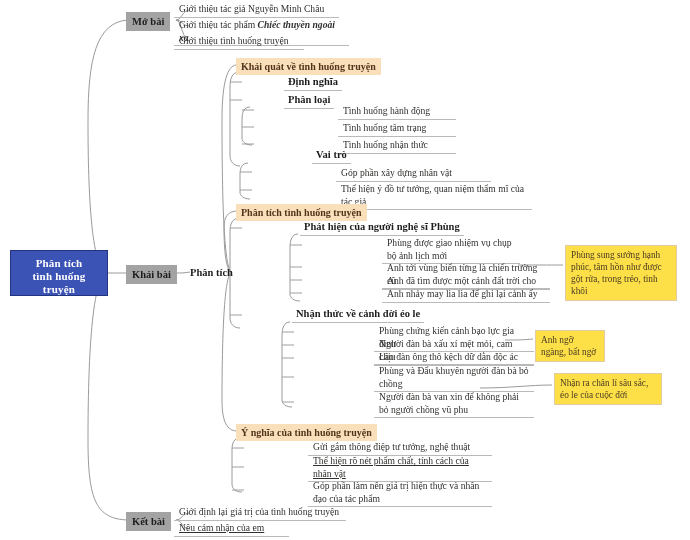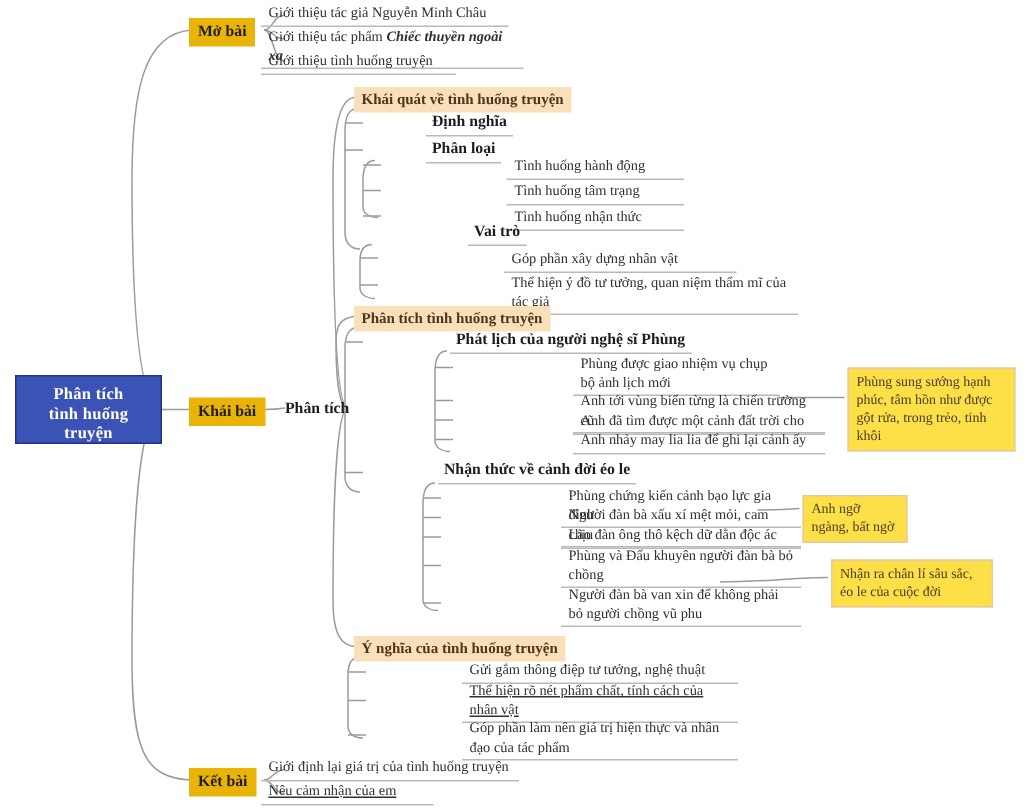--- a/index.html
+++ b/index.html
@@ -24,21 +24,21 @@
     font-weight:bold;
     font-size:11px;
     line-height:13px;
     text-align:center;
     padding:6px 4px;
     letter-spacing:.2px;
   }
 
   
   .pill{
-    background:#eab308;
+    background:#a3a3a3;
     color:#1d1d1d;
     font-weight:bold;
     font-size:10.5px;
     line-height:13px;
     text-align:left;
     padding:3px 6px;
     white-space:nowrap;
   }
 
   
@@ -187,21 +187,21 @@
   <div class="node leaf" style="left:338px;top:121px;width:118px;">Tình huống tâm trạng</div>
   <div class="node leaf" style="left:338px;top:138px;width:118px;">Tình huống nhận thức</div>
 
   <div class="node subhead" style="left:312px;top:148px;">Vai trò</div>
 
   <div class="node leaf" style="left:336px;top:166px;width:155px;">Góp phần xây dựng nhân vật</div>
   <div class="node leaf" style="left:336px;top:182px;width:196px;">Thể hiện ý đồ tư tưởng, quan niệm thẩm mĩ của tác giả</div>
 
   <div class="node orange" style="left:236px;top:204px;">Phân tích tình huống truyện</div>
 
-  <div class="node subhead" style="left:300px;top:220px;">Phát lịch của người nghệ sĩ Phùng</div>
+  <div class="node subhead" style="left:300px;top:220px;">Phát hiện của người nghệ sĩ Phùng</div>
 
   <div class="node leaf" style="left:382px;top:236px;width:138px;">Phùng được giao nhiệm vụ chụp bộ ảnh lịch mới</div>
   <div class="node leaf" style="left:382px;top:261px;width:168px;">Anh tới vùng biển từng là chiến trường cũ</div>
   <div class="node leaf" style="left:382px;top:274px;width:168px;">Anh đã tìm được một cảnh đất trời cho</div>
   <div class="node leaf" style="left:382px;top:287px;width:168px;">Anh nhảy may lia lia để ghi lại cảnh ấy</div>
 
   <div class="node note" style="left:565px;top:245px;width:112px;">Phùng sung sướng hạnh phúc, tâm hồn như được gột rửa, trong trẻo, tinh khôi</div>
 
   <div class="node subhead" style="left:292px;top:307px;">Nhận thức về cảnh đời éo le</div>
 

